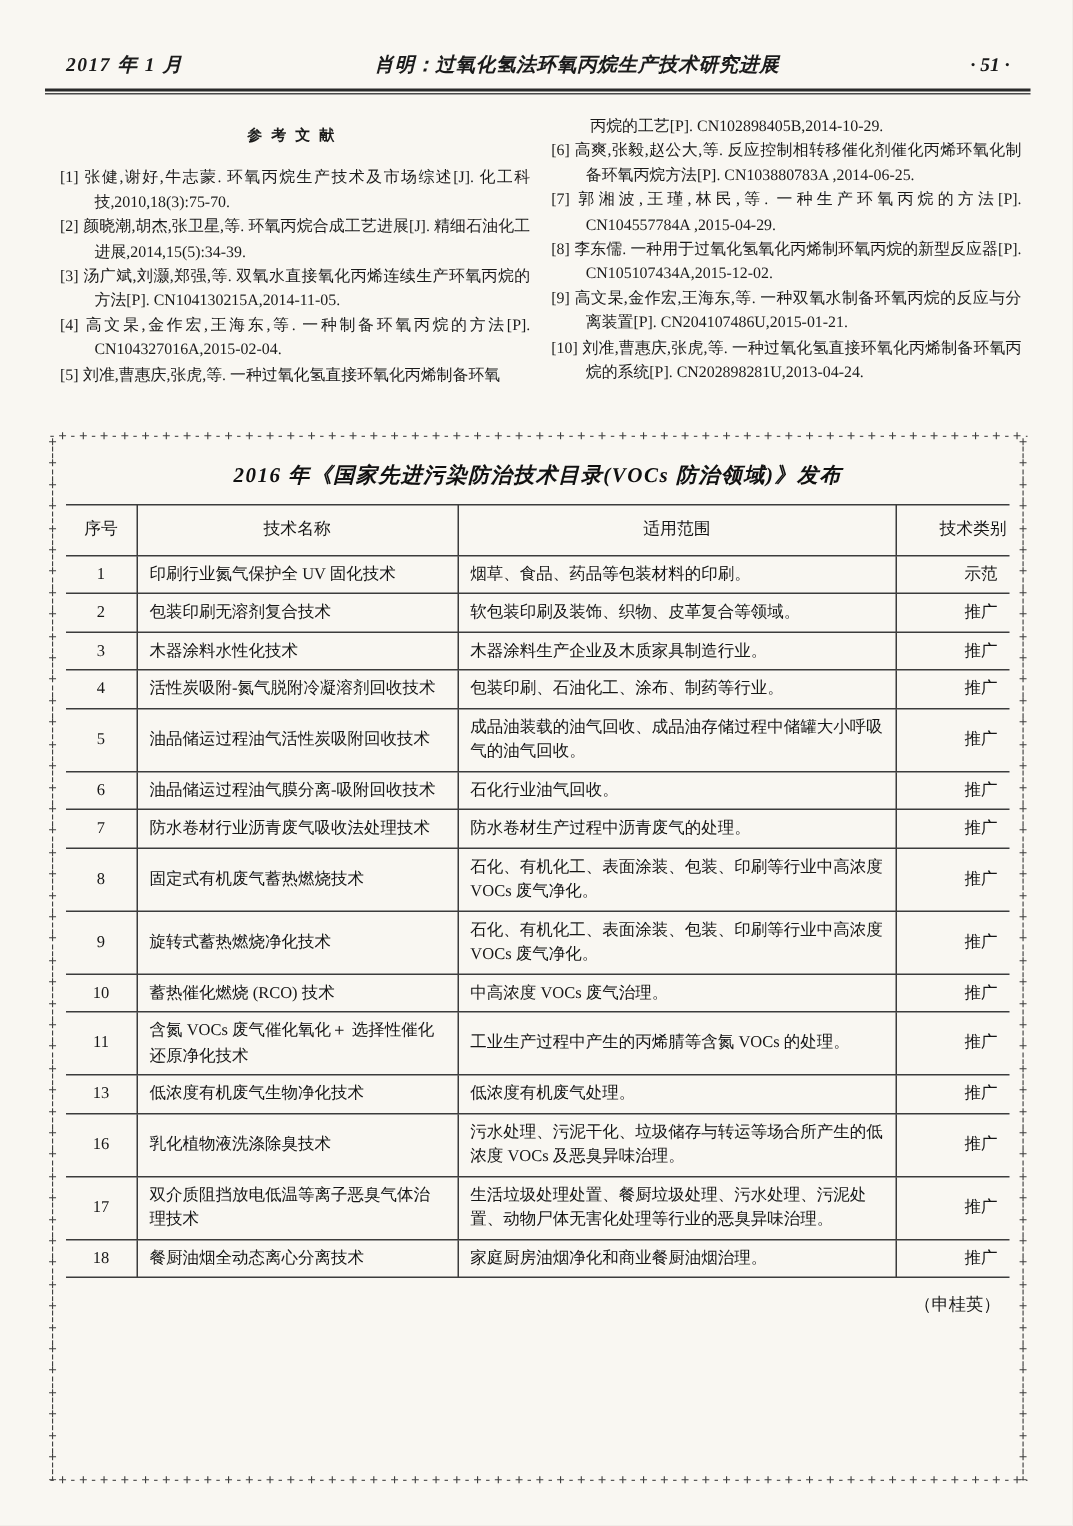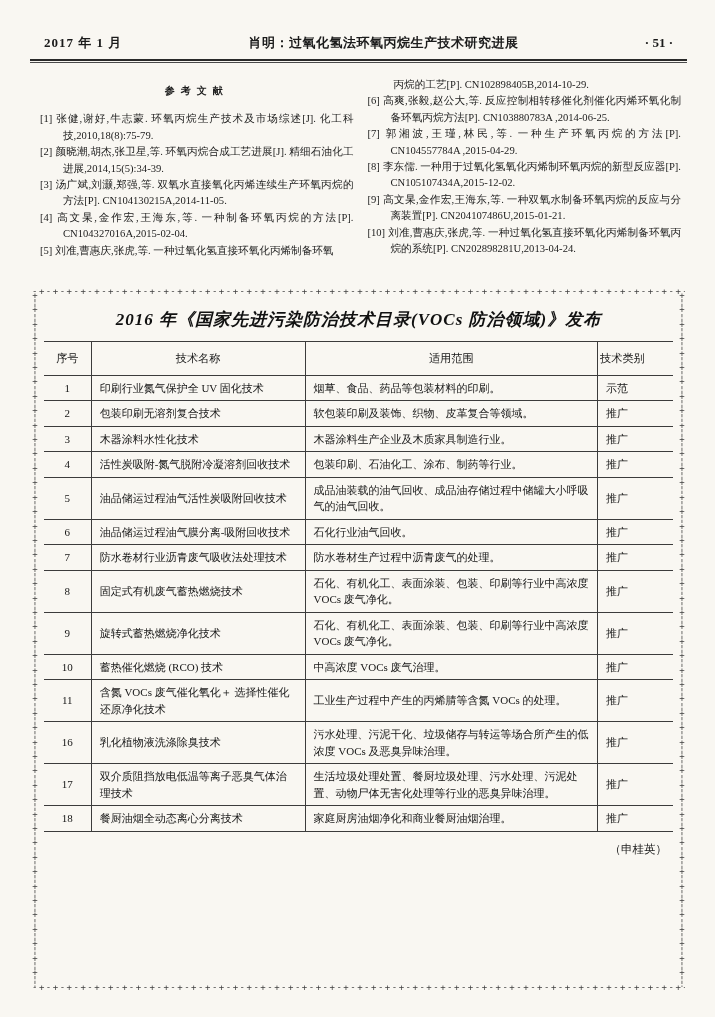--- a/index.html
+++ b/index.html
@@ -6,20 +6,21 @@
   html,body { background:#e8e6e0; }
   body { font-family:"Liberation Serif","DejaVu Serif",serif; color:#1b1b1b; }
   .page {
     position:relative; width:715px; height:1017px; margin:0 auto;
     background:#f9f7f2; overflow:hidden;
   }
   
   .running-head {
     display:flex; align-items:baseline; justify-content:space-between;
     padding:34px 42px 0 44px;
+    font-style:italic;
   }
   .rh-date { font-weight:bold; font-size:13px; letter-spacing:1px; white-space:nowrap; }
   .rh-title { font-weight:bold; font-size:13px; letter-spacing:0.5px; text-align:center; flex:1; }
   .rh-page { font-weight:bold; font-size:13px; white-space:nowrap; }
   .header-rule {
     margin:7px 28px 0 30px; height:4px;
     border-top:2px solid #2a2a2a; border-bottom:1px solid #4a4a4a;
   }
   
   .refs { display:flex; gap:14px; padding:14px 34px 0 40px; }
@@ -39,33 +40,33 @@
   .deco { position:absolute; color:#3f3f3f; overflow:hidden;
           font-family:"DejaVu Sans Mono",monospace; }
   .deco-h { left:2px; right:2px; height:11px; font-size:9px;
             white-space:nowrap; letter-spacing:1.5px; line-height:10px; }
   .deco-top { top:0; } .deco-bottom { bottom:0; }
   .deco-v { top:6px; bottom:6px; width:10px; font-size:9px;
             white-space:pre; line-height:7.2px; text-align:center; }
   .deco-left { left:0; } .deco-right { right:0; }
   .bulletin-title {
     text-align:center; font-weight:bold; font-style:italic;
-    font-size:17px; letter-spacing:1px; margin:4px 0 10px 0; color:#111;
+    font-size:14px; letter-spacing:1px; margin:4px 0 10px 0; color:#111;
   }
   
   table.tech-table {
     width:100%; border-collapse:collapse; table-layout:fixed;
     font-size:11px; color:#161616;
   }
   .tech-table td, .tech-table th {
     border:1px solid #3c3c3c; padding:4px 8px; line-height:16.5px;
     font-weight:normal; vertical-align:middle; word-break:break-all;
   }
   .tech-table td:first-child, .tech-table th:first-child { border-left:0; text-align:center; padding:4px 2px; }
-  .tech-table td:last-child,  .tech-table th:last-child  { border-right:0; text-align:left; }
+  .tech-table td:last-child,  .tech-table th:last-child  { border-right:0; text-align:right; }
   .tech-table tr > *:nth-child(1) { width:7.5%; }
   .tech-table tr > *:nth-child(2) { width:34%; }
   .tech-table tr > *:nth-child(3) { width:46.5%; }
   .tech-table tr > *:nth-child(4) { width:12%; }
   .tech-table thead th { text-align:center; padding:8px 2px; font-size:11.2px; }
   .tech-table td.scope { text-align:left; }
   .byline { text-align:right; font-size:11.5px; margin-top:10px; padding-right:6px; }
 </style>
 </head>
 <body>
@@ -77,21 +78,21 @@
     <span class="rh-title">肖明：过氧化氢法环氧丙烷生产技术研究进展</span>
     <span class="rh-page">· 51 ·</span>
   </div>
   <div class="header-rule"></div>
 
   <div class="refs">
     <div class="refs-col">
       <div class="refs-heading">参考文献</div>
       <div>
 
-          <div class="ref-item"><span class="ref-num">[1]</span><span>张健,谢好,牛志蒙. 环氧丙烷生产技术及市场综述[J]. 化工科技,2010,18(8):75-79.</span></div>
+          <div class="ref-item"><span class="ref-num">[1]</span><span>张健,谢好,牛志蒙. 环氧丙烷生产技术及市场综述[J]. 化工科技,2010,18(3):75-70.</span></div>
 
           <div class="ref-item"><span class="ref-num">[2]</span><span>颜晓潮,胡杰,张卫星,等. 环氧丙烷合成工艺进展[J]. 精细石油化工进展,2014,15(5):34-39.</span></div>
 
           <div class="ref-item"><span class="ref-num">[3]</span><span>汤广斌,刘灏,郑强,等. 双氧水直接氧化丙烯连续生产环氧丙烷的方法[P]. CN104130215A,2014-11-05.</span></div>
 
           <div class="ref-item"><span class="ref-num">[4]</span><span>高文杲,金作宏,王海东,等. 一种制备环氧丙烷的方法[P]. CN104327016A,2015-02-04.</span></div>
 
           <div class="ref-item"><span class="ref-num">[5]</span><span>刘准,曹惠庆,张虎,等. 一种过氧化氢直接环氧化丙烯制备环氧</span></div>
         </div>
     </div>
@@ -1003,20 +1004,26 @@
           </tr>
 
           <tr>
             <td>11</td>
             <td>含氮 VOCs 废气催化氧化＋ 选择性催化还原净化技术</td>
             <td class="scope">工业生产过程中产生的丙烯腈等含氮 VOCs 的处理。</td>
             <td>推广</td>
           </tr>
 
 
+          <tr>
+            <td>13</td>
+            <td>低浓度有机废气生物净化技术</td>
+            <td class="scope">低浓度有机废气处理。</td>
+            <td>推广</td>
+          </tr>
 
 
 
           <tr>
             <td>16</td>
             <td>乳化植物液洗涤除臭技术</td>
             <td class="scope">污水处理、污泥干化、垃圾储存与转运等场合所产生的低浓度 VOCs 及恶臭异味治理。</td>
             <td>推广</td>
           </tr>
 

